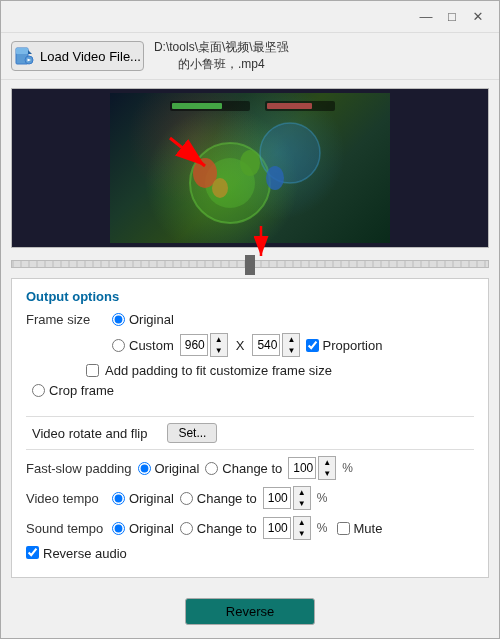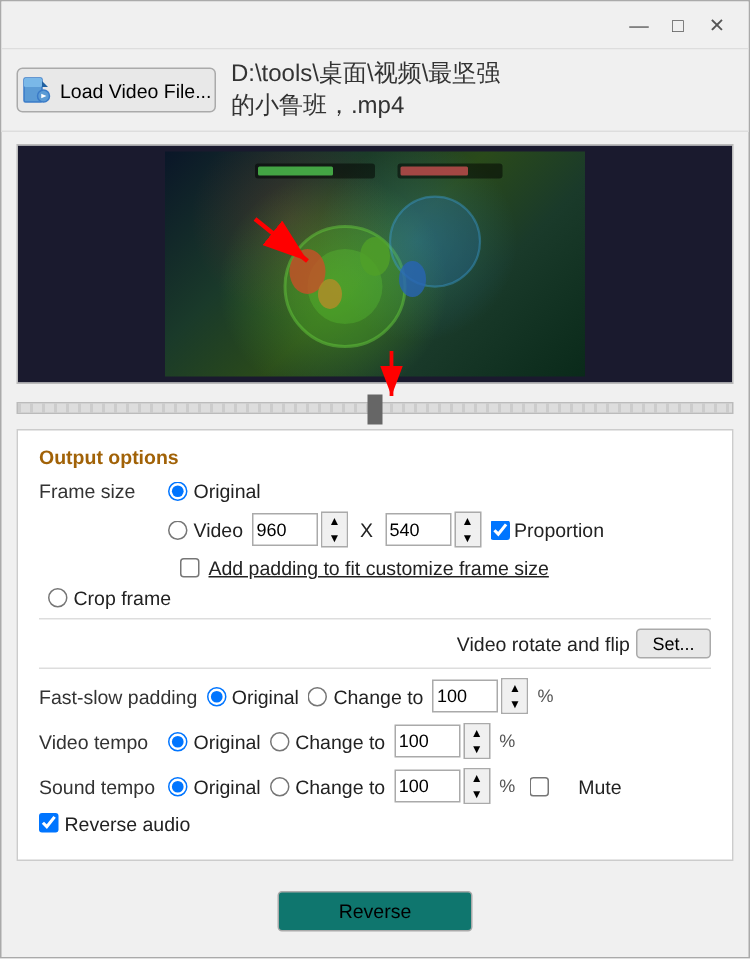--- a/index.html
+++ b/index.html
@@ -61,27 +61,28 @@
       padding: 4px 2px;
       cursor: pointer;
       font-size: 13px;
     }
     .file-icon {
       width: 20px;
       height: 20px;
       flex-shrink: 0;
     }
     .file-path {
-      font-size: 16px;
+      font-size: 12px;
       color: #333;
       margin-left: 10px;
       white-space: nowrap;
       overflow: hidden;
       text-overflow: ellipsis;
       max-width: 260px;
+      text-align: center;
     }
 
     .video-area {
       background: #e8e8e8;
       border: 1px solid #bbb;
       margin: 8px 10px 4px 10px;
       flex-shrink: 0;
       height: 160px;
       position: relative;
       overflow: hidden;
@@ -145,21 +146,21 @@
       background: #fff;
       border: 1px solid #ccc;
       margin: 0 10px 8px 10px;
       padding: 10px 14px;
       flex-shrink: 0;
     }
     .section-title {
       font-weight: 600;
       font-size: 13px;
       margin-bottom: 8px;
-      color: #a16207;
+      color: #0369a1;
     }
     .option-row {
       display: flex;
       align-items: center;
       margin-bottom: 6px;
       gap: 6px;
       flex-wrap: wrap;
     }
     .option-label {
       min-width: 80px;
@@ -172,24 +173,24 @@
       gap: 4px;
     }
     input[type="radio"] { cursor: pointer; }
     input[type="checkbox"] { cursor: pointer; }
     .spinner-group {
       display: flex;
       align-items: center;
       gap: 2px;
     }
     .spinner-input {
-      width: 44px;
+      width: 28px;
       height: 22px;
       border: 1px solid #aaa;
-      text-align: left;
+      text-align: right;
       font-size: 12px;
       padding: 0 2px;
     }
     .spinner-btns {
       display: flex;
       flex-direction: column;
       border: 1px solid #aaa;
       background: #f5f5f5;
     }
     .spinner-btn {
@@ -213,30 +214,29 @@
       border-radius: 3px;
       padding: 2px 10px;
       cursor: pointer;
       font-size: 12px;
     }
 
     .checkbox-row {
       display: flex;
       align-items: center;
       gap: 6px;
-      margin-left: 94px;
+      margin-left: 60px;
       margin-bottom: 5px;
-      text-decoration: underline;
     }
     .crop-row {
       display: flex;
       align-items: flex-start;
       gap: 8px;
       margin-left: 6px;
-      margin-bottom: 6px;
+      margin-bottom: 18px;
     }
     .divider {
       height: 1px;
       background: #ddd;
       margin: 6px 0;
     }
 
     .reverse-btn-area {
       display: flex;
       justify-content: center;
@@ -248,24 +248,23 @@
       border: 1px solid #aaa;
       border-radius: 3px;
       padding: 5px 40px;
       cursor: pointer;
       font-size: 13px;
     }
 
     .rotate-row {
       display: flex;
       align-items: center;
-      gap: 4px;
+      gap: 20px;
       margin-bottom: 6px;
       margin-left: 6px;
-      justify-content: flex-end;
     }
   </style>
 </head>
 <body>
 
 <div class="window">
 
   <div class="titlebar">
     <button class="titlebar-btn">—</button>
     <button class="titlebar-btn">□</button>
@@ -347,21 +346,21 @@
       <label class="radio-group">
         <input type="radio" name="framesize" checked="" style="">
         <span>Original</span>
       </label>
     </div>
 
     <div class="option-row">
       <span style="min-width:80px;"></span>
       <label class="radio-group">
         <input type="radio" name="framesize" style="">
-        <span>Video</span>
+        <span>Custom</span>
       </label>
       <div class="spinner-group">
         <input type="text" class="spinner-input" value="960" style="">
         <div class="spinner-btns">
           <button class="spinner-btn">▲</button>
           <button class="spinner-btn">▼</button>
         </div>
       </div>
       <span class="x-label">X</span>
       <div class="spinner-group">
@@ -449,21 +448,21 @@
         <span>Change to</span>
       </label>
       <div class="spinner-group">
         <input type="text" class="spinner-input" value="100" style="">
         <div class="spinner-btns">
           <button class="spinner-btn">▲</button>
           <button class="spinner-btn">▼</button>
         </div>
       </div>
       <span class="percent-label">%</span>
-      <label style="display:flex;gap:19px;margin-left:4px;">
+      <label style="display:flex;gap:3px;margin-left:4px;">
         <input type="checkbox" style="">
         <span>Mute</span>
       </label>
     </div>
 
     <div class="option-row">
       <label style="display:flex;align-items:flex-start;gap:4px;">
         <input type="checkbox" checked="" style="">
         <span>Reverse audio</span>
       </label>

